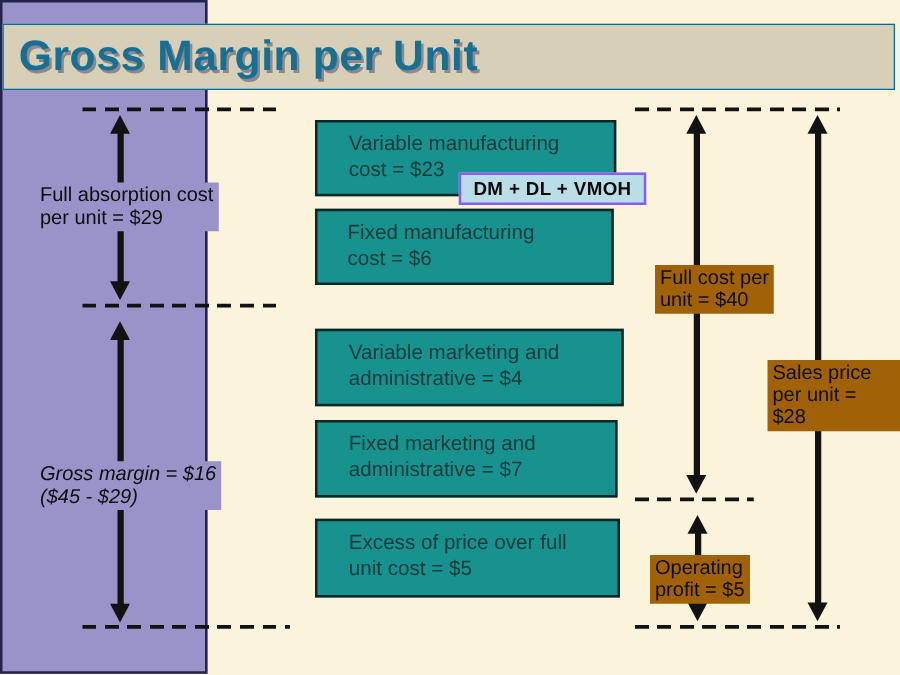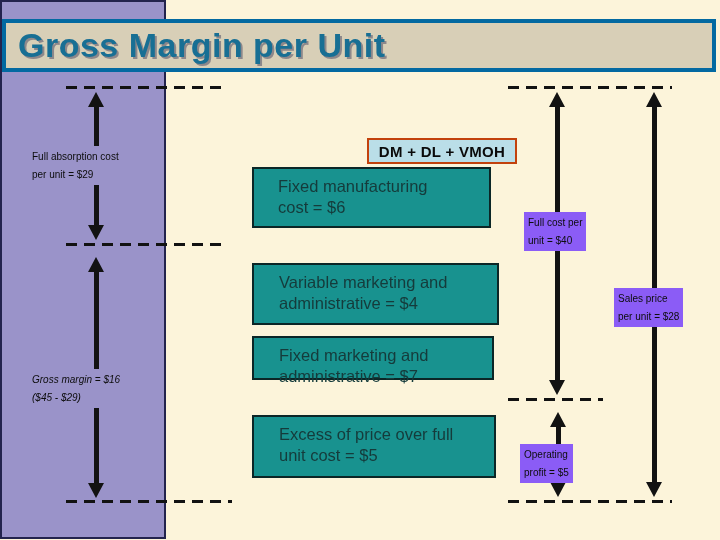--- a/index.html
+++ b/index.html
@@ -7,21 +7,21 @@
     position:relative;width:720px;height:540px;overflow:hidden;
     background:#fcf4da;
     font-family:"Liberation Sans",sans-serif;
   }
   .purple-band{
     position:absolute;left:0;top:0;width:166px;height:539px;
     background:#9a93c9;border:2px solid #23234d;box-sizing:border-box;z-index:1;
   }
   .title-bar{
     position:absolute;left:2px;top:19px;width:714px;height:53px;
-    background:#d8cfb7;border:4px solid #0369a1;box-sizing:border-box;
+    background:#d8cfb7;border:1px solid #0369a1;box-sizing:border-box;
     display:flex;align-items:center;padding-left:12px;z-index:6;
   }
   .title-text{
     font-size:34px;font-weight:bold;color:#186f94;letter-spacing:0.5px;
     text-shadow:2px 2px 0 rgba(110,106,120,0.7);
     white-space:nowrap;
   }
   .dash{
     position:absolute;height:3px;z-index:2;
     background:repeating-linear-gradient(90deg,#121212 0 11px,transparent 11px 18px);
@@ -32,30 +32,30 @@
   .varrow .head.up{top:0;border-bottom:15px solid #121212;}
   .varrow .head.down{bottom:0;border-top:15px solid #121212;}
   .varrow .shaft{position:absolute;left:5.5px;top:12px;bottom:12px;width:5px;background:#121212;}
   .tbox{
     position:absolute;background:#18928f;border:2px solid #0b2626;box-sizing:border-box;
     color:#153b3b;font-size:16.5px;line-height:21px;padding:7px 6px 7px 25px;
     white-space:pre-line;z-index:3;
   }
   .callout{
     position:absolute;left:367px;top:138px;width:150px;height:26px;
-    background:#badee8;border:2px solid #c2410c;box-sizing:border-box;
+    background:#badee8;border:2px solid #8b5cf6;box-sizing:border-box;
     display:flex;align-items:center;justify-content:center;
     font-size:15px;font-weight:bold;color:#0a0a0a;letter-spacing:0.3px;z-index:6;
   }
   .flabel{
-    position:absolute;z-index:4;font-size:10px;line-height:17.5px;color:#0d0d0d;
+    position:absolute;z-index:4;font-size:16px;line-height:17.5px;color:#0d0d0d;
     white-space:pre-line;padding:2px 4px;
   }
   .on-purple{background:#9a93c9;}
-  .on-cream{background:#8b5cf6;}
+  .on-cream{background:#a16207;}
 </style>
 </head>
 <body>
 
 <div class="slide">
 
   <div class="purple-band"></div>
 
   <div class="title-bar">
     <span class="title-text">Gross Margin per Unit</span>
@@ -87,25 +87,27 @@
     <div class="head up"></div>
     <div class="shaft"></div>
     <div class="head down"></div>
   </div>
   <div class="varrow" style="left:550px;top:412px;height:85px;">
     <div class="head up"></div>
     <div class="shaft"></div>
     <div class="head down"></div>
   </div>
 
+  <div class="tbox" style="left:252px;top:96px;width:241px;height:61px;">Variable manufacturing
+cost = $23</div>
   <div class="tbox" style="left:252px;top:167px;width:239px;height:61px;padding-left:24px;">Fixed manufacturing
 cost = $6</div>
   <div class="tbox" style="left:252px;top:263px;width:247px;height:62px;">Variable marketing and
 administrative = $4</div>
-  <div class="tbox" style="left:252px;top:336px;width:242px;height:44px;">Fixed marketing and
+  <div class="tbox" style="left:252px;top:336px;width:242px;height:62px;">Fixed marketing and
 administrative = $7</div>
   <div class="tbox" style="left:252px;top:415px;width:244px;height:63px;">Excess of price over full
 unit cost = $5</div>
 
   <div class="callout">DM + DL + VMOH</div>
 
   <div class="flabel on-purple" style="left:28px;top:146px;">Full absorption cost
 per unit = $29</div>
   <div class="flabel on-purple" style="left:28px;top:369px;font-style:italic;">Gross margin = $16
 ($45 - $29)</div>

